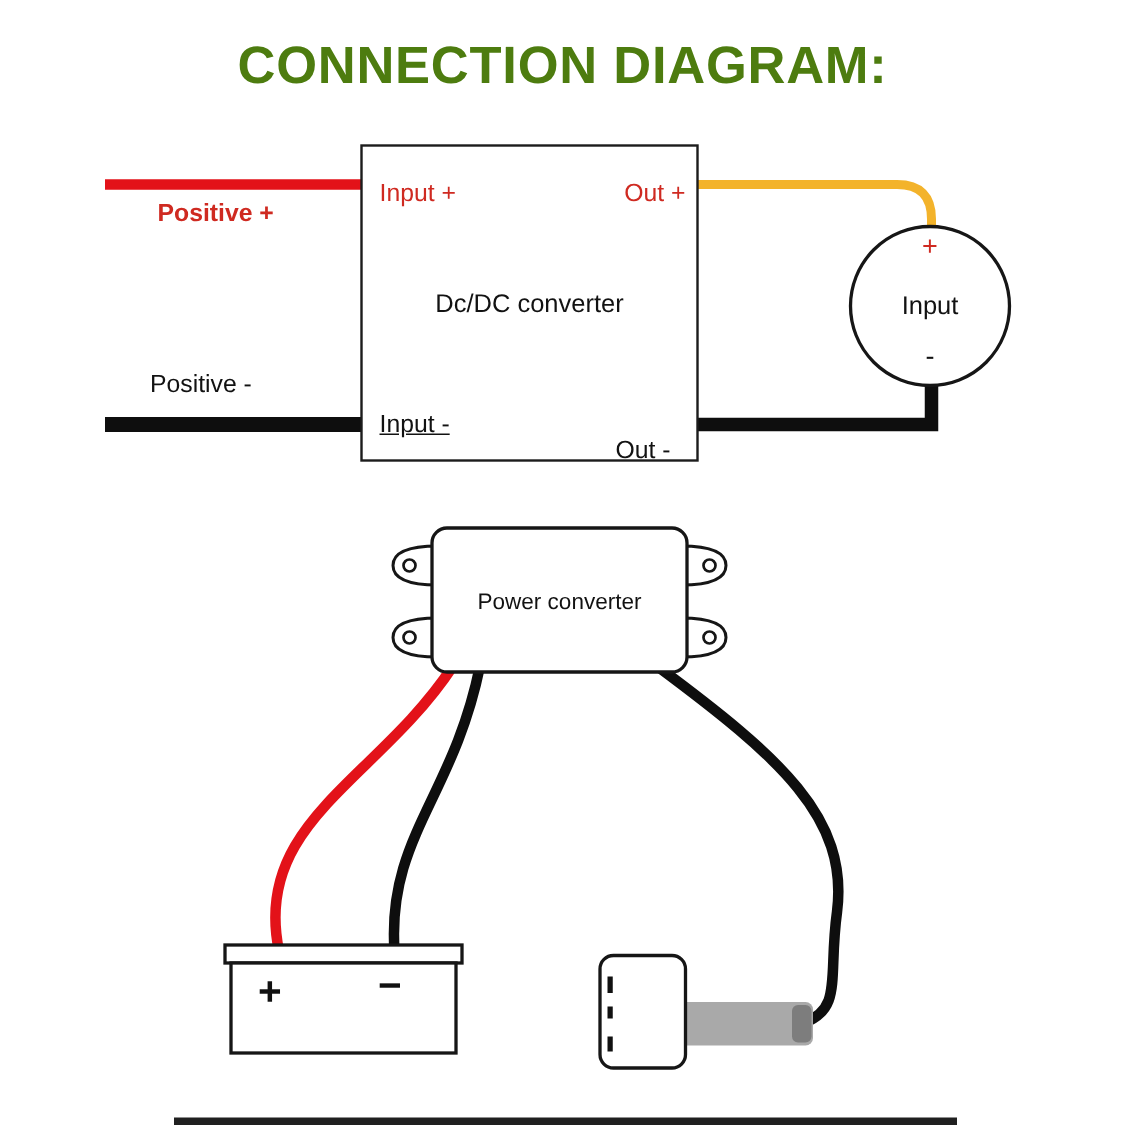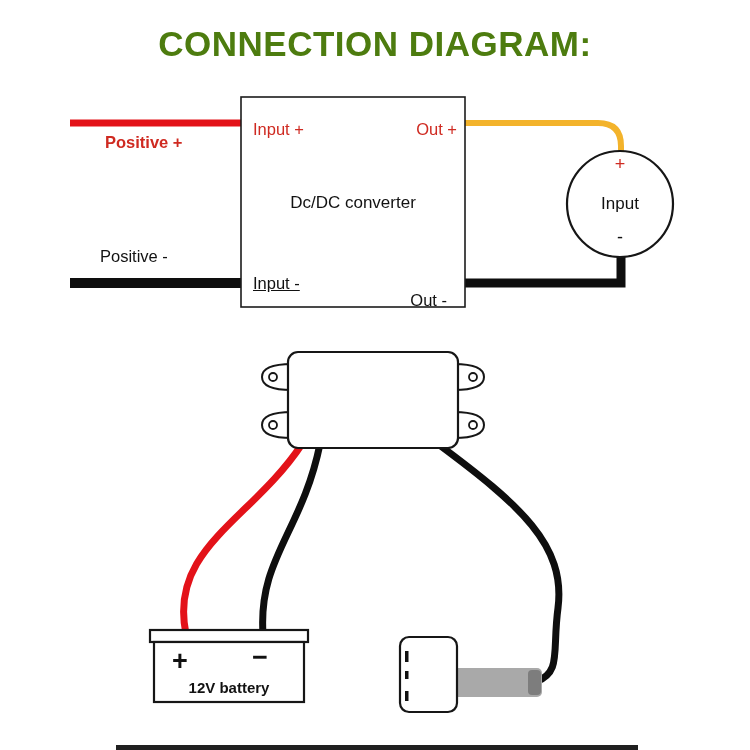--- a/index.html
+++ b/index.html
@@ -88,18 +88,18 @@
   <div class="lbl red-text" style="left:253px; top:96px;margin-top:24px;">Input +</div>
   <div class="lbl red-text" style="right:293px; top:120px;">Out +</div>
   <div class="lbl center" style="left:241px; width:224px; top:194px; font-size:17px;text-align:center;">Dc/DC converter</div>
   <div class="lbl" style="left:253px; top:274px;text-decoration:underline;">Input -</div>
   <div class="lbl" style="right:303px; top:274px;margin-top:17px;">Out -</div>
 
   <div class="lbl red-text center" style="left:600px; width:40px; top:155px; font-size:18px;">+</div>
   <div class="lbl center" style="left:590px; width:60px; top:195px; font-size:17px;">Input</div>
   <div class="lbl center" style="left:600px; width:40px; top:228px; font-size:18px;">-</div>
 
+  <div class="lbl center" style="left:288px; width:170px; top:394px; font-size:15px;">Power converter</div>
 
   <div class="battery-sign red-text" style="left:172px; top:648px;">+</div>
   <div class="battery-sign" style="left:252px; top:644px;">−</div>
-  <div class="lbl center" style="left:154px; width:150px; top:680px; font-size:15px; font-weight:700;">12V battery</div>
 
 </div>
 
 </body></html>

